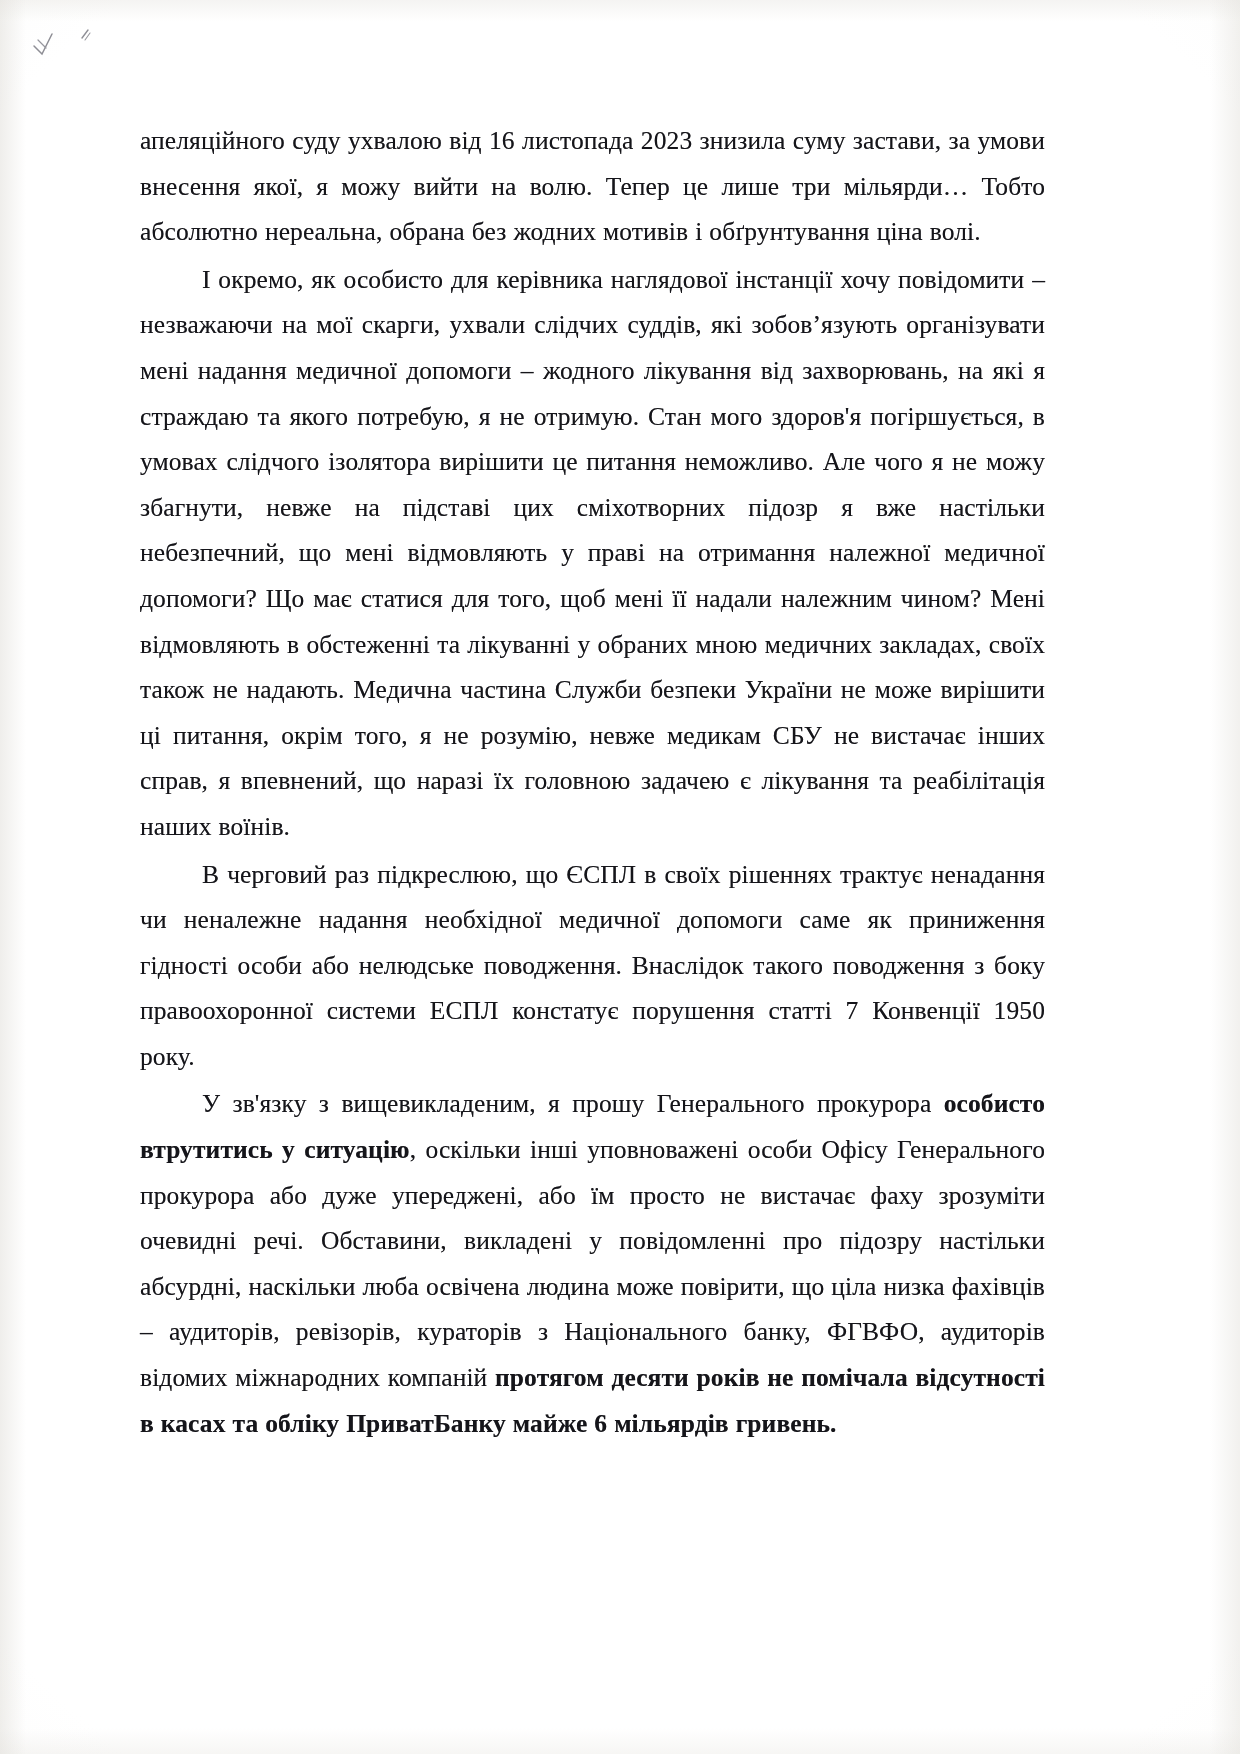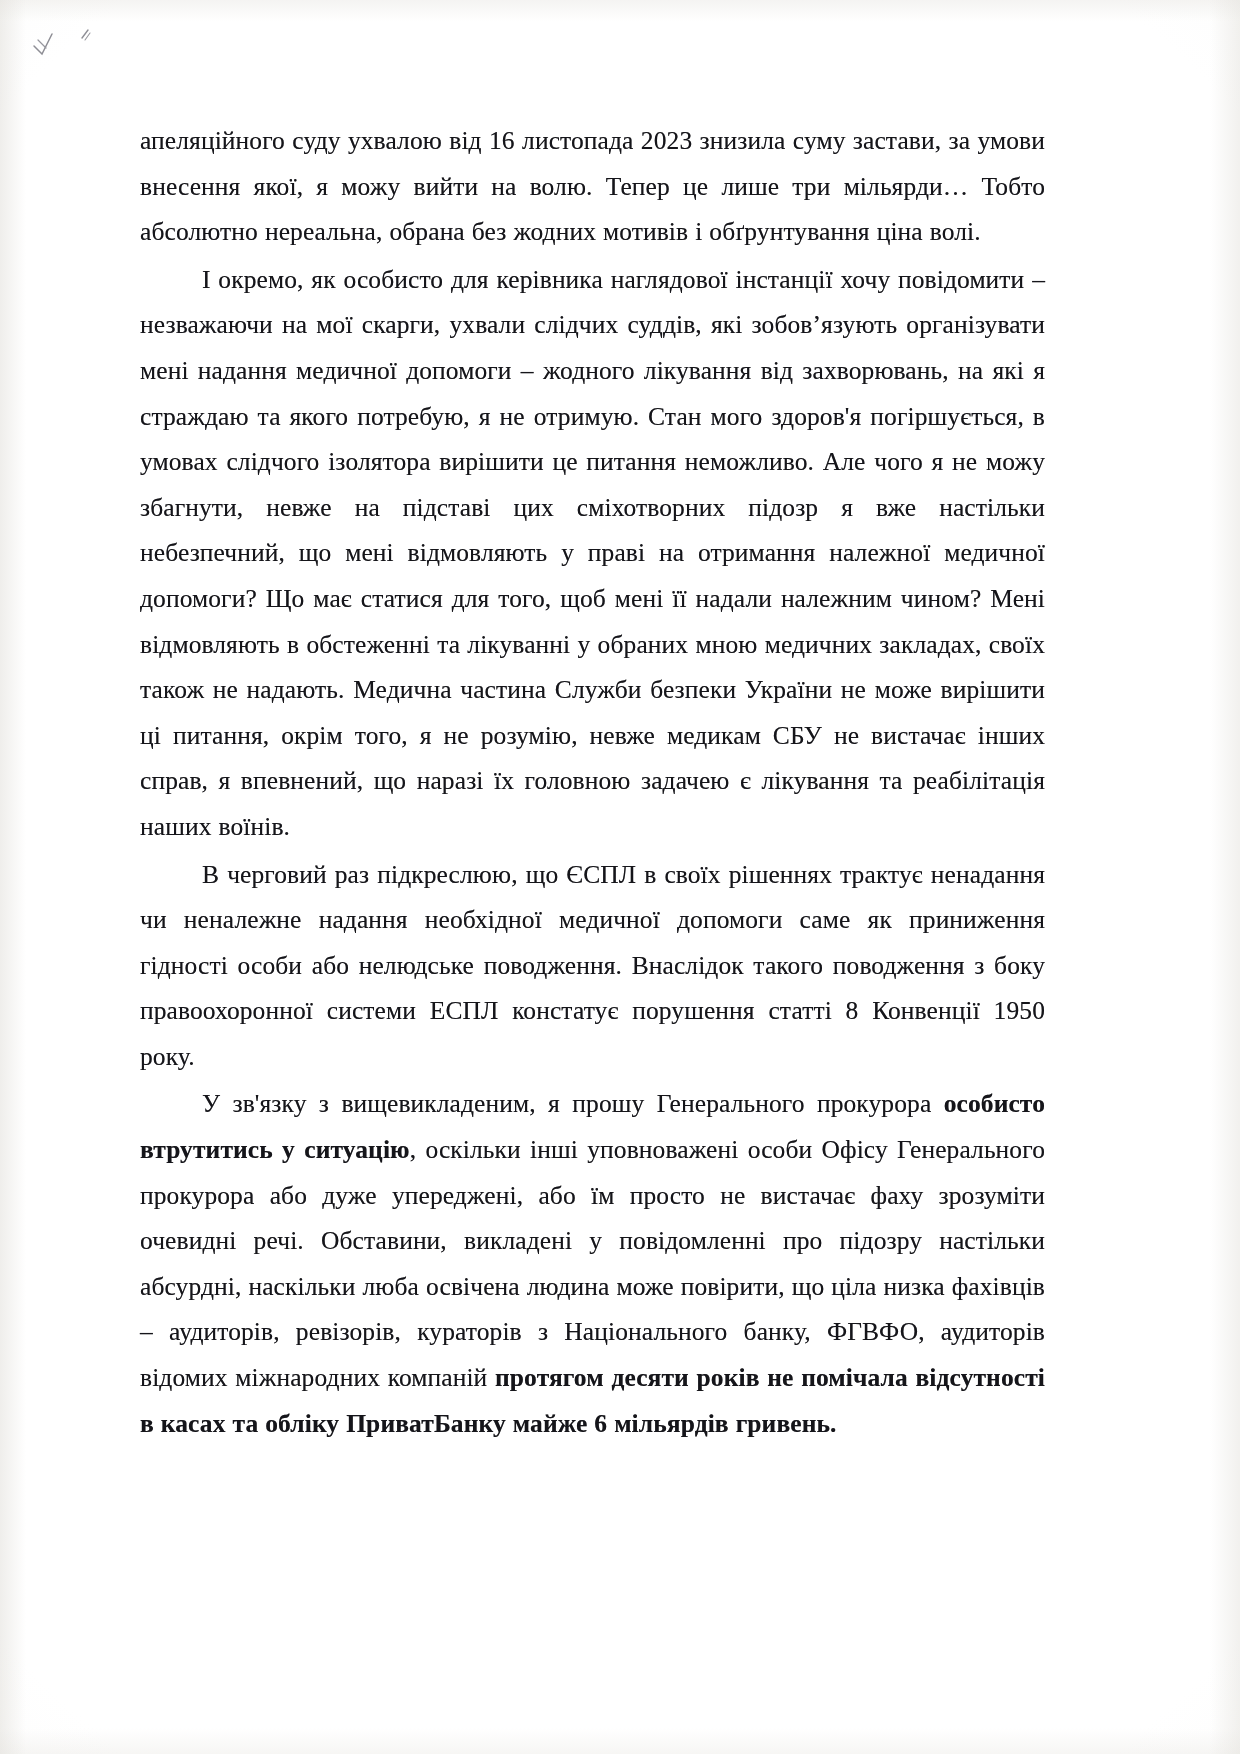--- a/index.html
+++ b/index.html
@@ -96,18 +96,18 @@
     <path d="M54 14 L60 6" stroke="#4a4a55" stroke-width="1.4" fill="none" stroke-linecap="round"></path>
     <path d="M57 16 L62 9" stroke="#5a5a65" stroke-width="1.1" fill="none" stroke-linecap="round"></path>
   </svg>
 
   <div class="content">
 
     <p class="para"><span>апеляційного суду ухвалою від 16 листопада 2023 знизила суму застави, за умови внесення якої, я можу вийти на волю. Тепер це лише три мільярди… Тобто абсолютно нереальна, обрана без жодних мотивів і обґрунтування ціна волі.</span></p>
 
     <p class="para indent"><span>І окремо, як особисто для керівника наглядової інстанції хочу повідомити – незважаючи на мої скарги, ухвали слідчих суддів, які зобов’язують організувати мені надання медичної допомоги – жодного лікування від захворювань, на які я страждаю та якого потребую, я не отримую. Стан мого здоров'я погіршується, в умовах слідчого ізолятора вирішити це питання неможливо. Але чого я не можу збагнути, невже на підставі цих сміхотворних підозр я вже настільки небезпечний, що мені відмовляють у праві на отримання належної медичної допомоги? Що має статися для того, щоб мені її надали належним чином? Мені відмовляють в обстеженні та  лікуванні у обраних мною медичних закладах, своїх також не надають. Медична частина Служби безпеки України не може вирішити ці питання, окрім того, я не розумію, невже медикам СБУ не вистачає інших справ, я впевнений, що наразі їх головною задачею є лікування та реабілітація наших воїнів.</span></p>
 
-    <p class="para indent"><span>В черговий раз підкреслюю, що ЄСПЛ в своїх рішеннях трактує ненадання чи неналежне надання необхідної медичної допомоги саме як приниження гідності особи або нелюдське поводження. Внаслідок такого поводження з боку правоохоронної системи ЕСПЛ констатує порушення статті 8 Конвенції 1950 року.</span></p>
+    <p class="para indent"><span>В черговий раз підкреслюю, що ЄСПЛ в своїх рішеннях трактує ненадання чи неналежне надання необхідної медичної допомоги саме як приниження гідності особи або нелюдське поводження. Внаслідок такого поводження з боку правоохоронної системи ЕСПЛ констатує порушення статті 7 Конвенції 1950 року.</span></p>
 
     <p class="para indent"><span>У зв'язку з вищевикладеним, я прошу Генерального прокурора </span><b class="strong">особисто втрутитись у ситуацію</b><span>, оскільки інші уповноважені особи Офісу Генерального прокурора або дуже упереджені, або їм просто не вистачає фаху зрозуміти очевидні речі. Обставини, викладені у повідомленні про підозру настільки абсурдні, наскільки люба освічена людина може повірити, що ціла низка фахівців – аудиторів, ревізорів, кураторів з Національного банку, ФГВФО, аудиторів відомих міжнародних компаній </span><b class="strong">протягом десяти років не помічала відсутності в касах та обліку ПриватБанку майже 6 мільярдів гривень.</b></p>
 
   </div>
 </div>
 
 </body></html>

